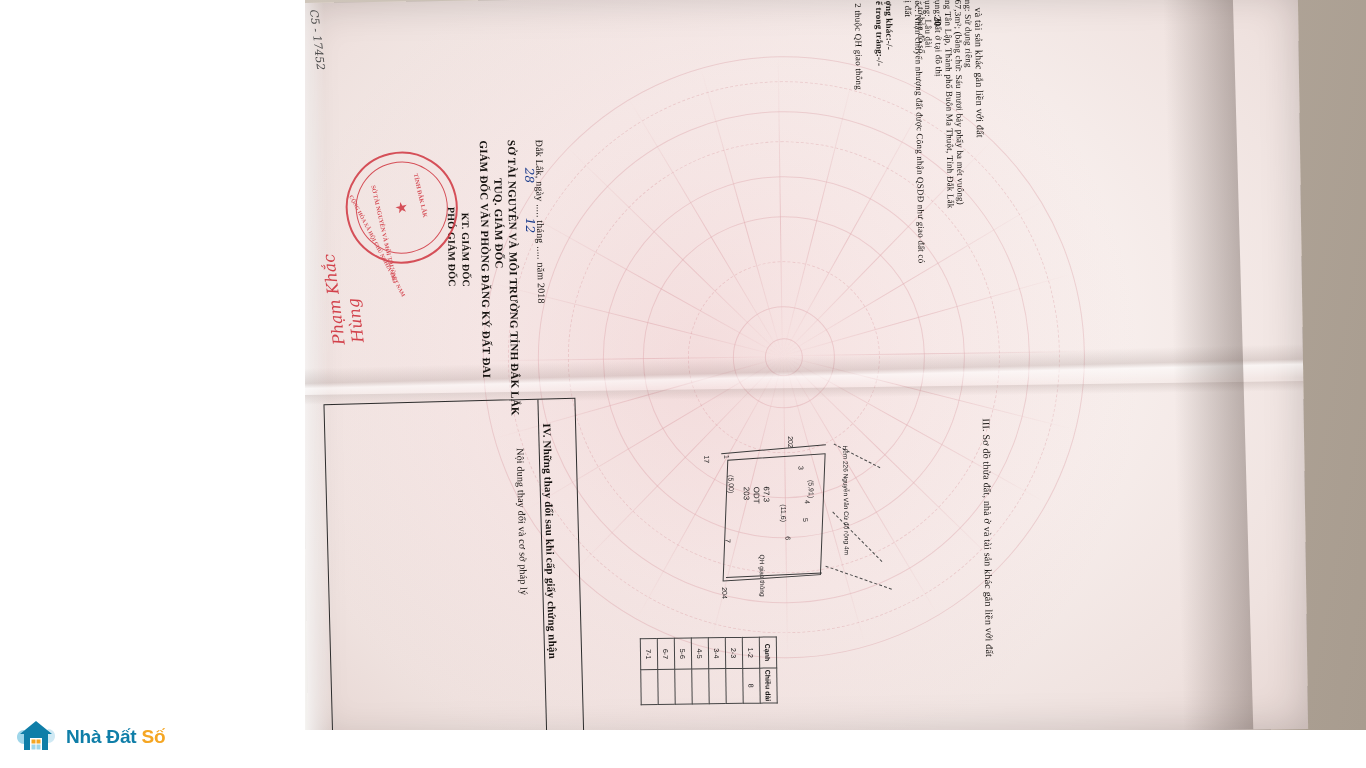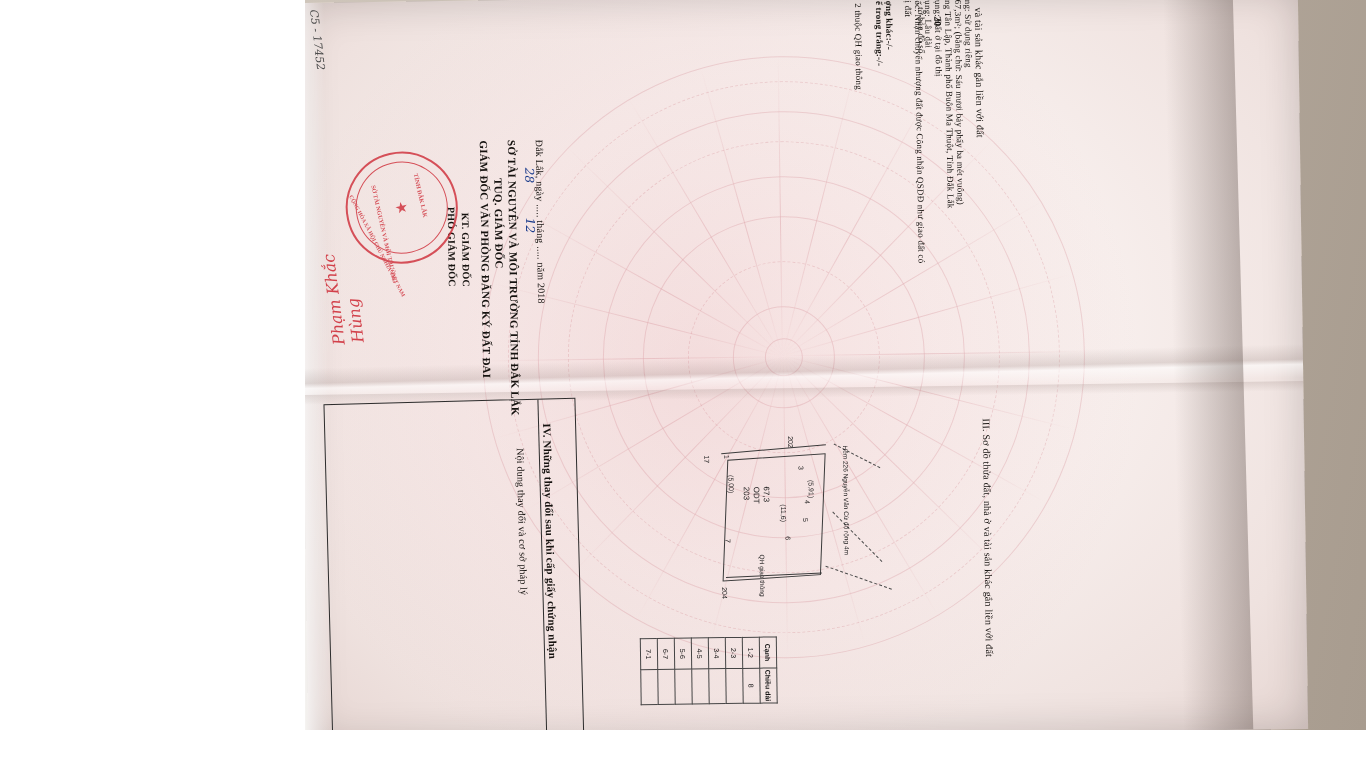--- a/index.html
+++ b/index.html
@@ -467,14 +467,31 @@
             <td>7-1</td>
             <td></td>
           </tr>
         </tbody>
           </table>
       </div>
 
     </div>
   </div>
 
+  <div id="brand">
+    <div class="logo">
+      <svg width="44" height="42" viewBox="0 0 44 42" xmlns="http://www.w3.org/2000/svg">
+        <path d="M10 14 C6 14 3 17 3 21 C3 25 6 28 10 28 L12 28 L12 18 Z" fill="#9fd6ea"></path>
+        <path d="M34 13 C38 13 41 16 41 20 C41 24 38 27 34 27 L31 27 L31 17 Z" fill="#cfe9f4"></path>
+        <path d="M22 5 L38 18 L34 18 L34 34 L10 34 L10 18 L6 18 Z" fill="#0f7ea8"></path>
+        <rect x="16" y="22" width="12" height="12" fill="#ffffff"></rect>
+        <rect x="17.5" y="23.5" width="4" height="4" fill="#f5a623"></rect>
+        <rect x="22.5" y="23.5" width="4" height="4" fill="#f5a623"></rect>
+        <rect x="17.5" y="28.5" width="4" height="5" fill="#9fd6ea"></rect>
+        <rect x="22.5" y="28.5" width="4" height="5" fill="#9fd6ea"></rect>
+      </svg>
+    </div>
+    <div class="brand-text">
+      <span>Nhà Đất </span><span class="accent">Số</span>
+    </div>
+  </div>
 
 </div>
 
 </body></html>

